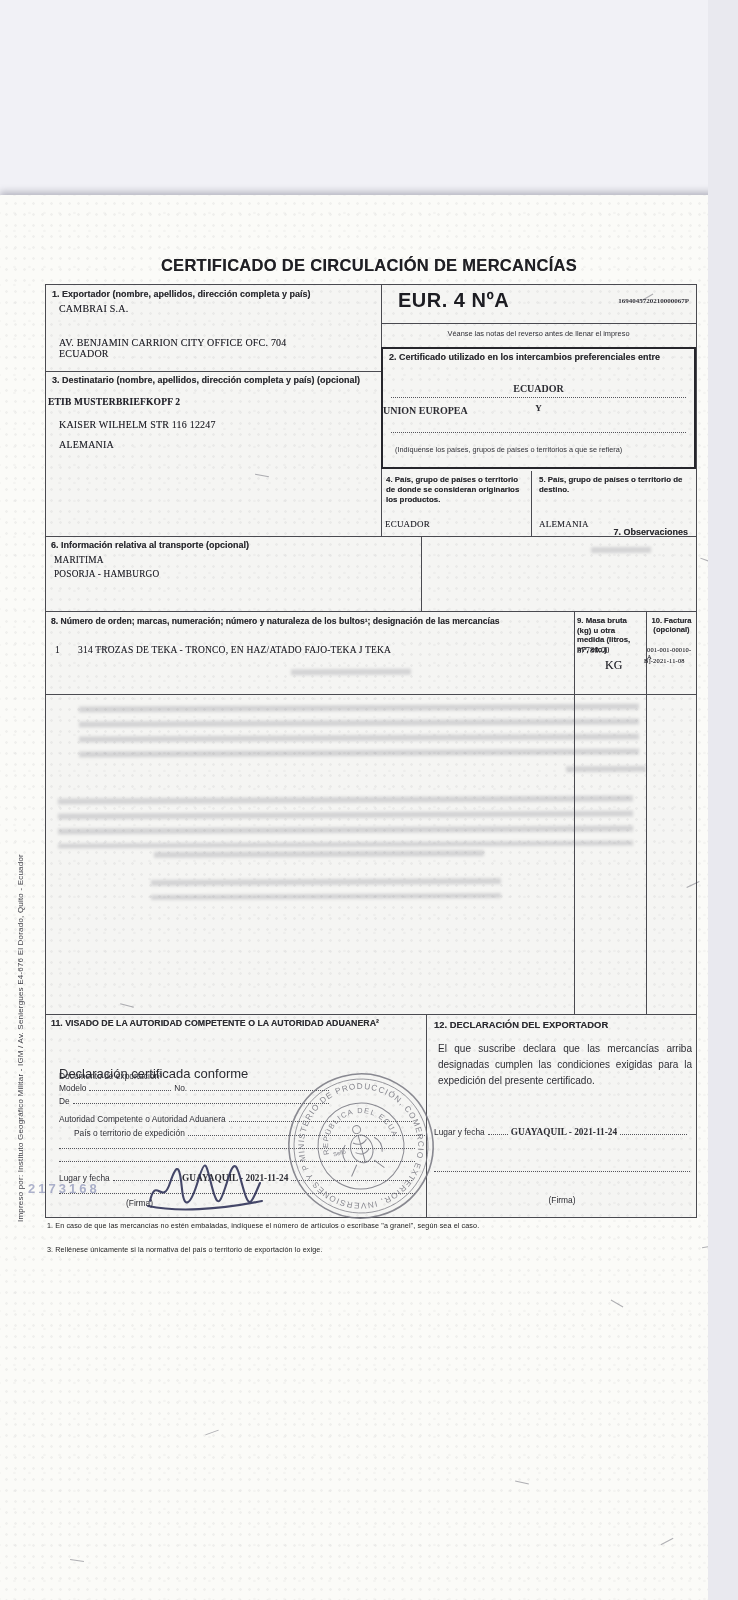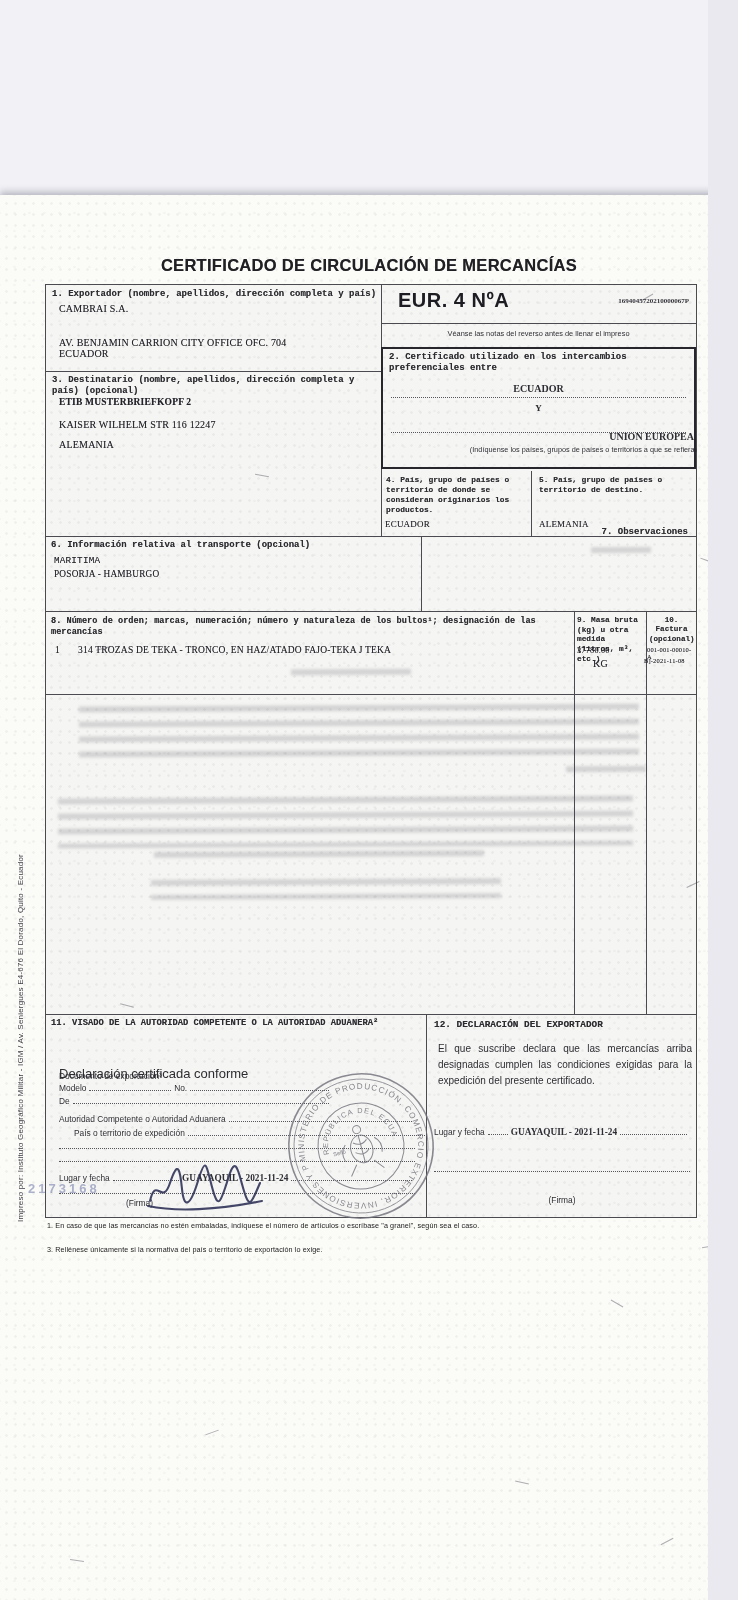--- a/index.html
+++ b/index.html
@@ -13,21 +13,21 @@
      background-size:9px 11px,15px 18px;background-position:2px 3px,7px 9px;}
   .abs{position:absolute;}
   .title{position:absolute;left:0;top:256px;width:738px;text-align:center;
          font-size:16.5px;font-weight:bold;letter-spacing:.3px;color:#1f1f24;
          text-shadow:0 0 .5px rgba(0,0,0,.55);}
   .tbl{position:absolute;left:45px;top:284px;width:650px;height:932px;
        border:1px solid #4a4a50;background:rgba(140,140,152,.05);}
   .hline{position:absolute;border-top:1px solid #4a4a50;height:0;}
   .vline{position:absolute;border-left:1px solid #4a4a50;width:0;}
   .lbl{position:absolute;font-size:9px;font-weight:bold;color:#2b2b31;line-height:1.25;
-       text-shadow:0 0 .4px rgba(0,0,0,.4);font-family:Liberation Mono, monospace;}
+       text-shadow:0 0 .4px rgba(0,0,0,.4);}
   .val{position:absolute;font-family:"Liberation Serif",serif;font-size:10px;color:#23232c;
        letter-spacing:.2px;text-shadow:0 0 .4px rgba(0,0,0,.35);}
   .dotline{position:absolute;border-bottom:1.2px dotted #55555c;height:0;}
   .flexrow{position:absolute;display:flex;align-items:flex-end;font-size:8.4px;color:#2e2e35;}
   .flexrow .t{white-space:nowrap;}
   .flexrow .dots{flex:1;border-bottom:1.2px dotted #55555c;margin:0 3px 2px 3px;height:6px;}
   .ghost{position:absolute;filter:blur(1.7px);opacity:.5;transform:rotate(-.3deg);
      background:repeating-linear-gradient(to bottom,rgba(70,70,85,.38) 0 6px,transparent 6px 15px);}
   .hair{position:absolute;width:14px;height:1px;background:rgba(60,60,75,.4);}
   .box2{position:absolute;left:335px;top:62px;width:315px;height:122px;border:2px solid #26262c;box-sizing:border-box;}
@@ -70,47 +70,47 @@
 
     <div class="abs" style="left:352px;top:4px;font-size:20px;font-weight:bold;letter-spacing:.5px;color:#1c1c22;">EUR. 4 NºA</div>
     <div class="abs serifb" style="left:455px;top:12px;width:188px;text-align:right;font-size:7px;color:#33333b;">1694045720210000067P</div>
     <div class="abs" style="left:335px;top:44px;width:315px;text-align:center;font-size:7.4px;color:#2f2f36;">Véanse las notas del reverso antes de llenar el impreso</div>
 
     <div class="box2">
       <div class="lbl" style="left:6px;top:3px;width:298px;position:absolute;">2. Certificado utilizado en los intercambios preferenciales entre</div>
       <div class="abs serifb" style="left:0;top:34px;width:100%;text-align:center;font-size:10px;">ECUADOR</div>
       <div class="dotline" style="left:8px;top:48px;width:295px;"></div>
       <div class="abs serifb" style="left:0;top:54px;width:100%;text-align:center;font-size:9px;">Y</div>
-      <div class="abs serifb" style="left:0;top:82px;width:100%;text-align:right;font-size:10px;">UNION EUROPEA</div>
+      <div class="abs serifb" style="left:0;top:56px;width:100%;text-align:left;font-size:10px;">UNION EUROPEA</div>
       <div class="dotline" style="left:8px;top:83px;width:295px;"></div>
-      <div class="abs" style="left:3px;top:96px;width:100%;text-align:right;font-size:7.3px;color:#2f2f36;">(Indíquense los países, grupos de países o territorios a que se refiera)</div>
+      <div class="abs" style="left:12px;top:96px;width:100%;text-align:left;font-size:7.3px;color:#2f2f36;">(Indíquense los países, grupos de países o territorios a que se refiera)</div>
     </div>
 
     <div class="lbl" style="left:6px;top:90px;width:325px;">3. Destinatario (nombre, apellidos, dirección completa y país) (opcional)</div>
-    <div class="val serifb" style="left:13px;top:112px;font-size:9.5px;">ETIB MUSTERBRIEFKOPF 2</div>
+    <div class="val serifb" style="left:2px;top:112px;font-size:9.5px;">ETIB MUSTERBRIEFKOPF 2</div>
     <div class="val" style="left:13px;top:134px;">KAISER WILHELM STR 116 12247</div>
     <div class="val" style="left:13px;top:154px;">ALEMANIA</div>
 
     <div class="lbl" style="left:340px;top:190px;width:138px;font-size:7.9px;">4. País, grupo de países o territorio de donde se consideran originarios los productos.</div>
     <div class="val" style="left:339px;top:234px;font-size:9px;">ECUADOR</div>
     <div class="lbl" style="left:493px;top:190px;width:150px;font-size:7.9px;">5. País, grupo de países o territorio de destino.</div>
     <div class="val" style="left:493px;top:234px;font-size:9px;">ALEMANIA</div>
 
     <div class="lbl" style="left:5px;top:255px;width:360px;">6. Información relativa al transporte (opcional)</div>
-    <div class="val" style="left:8px;top:270px;font-size:9.3px;font-family:Liberation Mono, monospace;">MARITIMA</div>
+    <div class="val" style="left:8px;top:270px;font-size:9.3px;">MARITIMA</div>
     <div class="val" style="left:8px;top:284px;font-size:9.3px;">POSORJA - HAMBURGO</div>
     <div class="lbl" style="left:382px;top:242px;width:260px;text-align:right;">7. Observaciones</div>
 
     <div class="lbl" style="left:5px;top:331px;width:521px;font-size:8.6px;">8. Número de orden; marcas, numeración; número y naturaleza de los bultos¹; designación de las mercancías</div>
     <div class="lbl" style="left:531px;top:331px;width:66px;font-size:7.8px;">9. Masa bruta (kg) u otra medida (litros, m³, etc.)</div>
     <div class="lbl" style="left:603px;top:331px;width:45px;font-size:7.6px;text-align:center;">10. Factura (opcional)</div>
     <div class="val" style="left:9px;top:360px;font-size:9.5px;">1</div>
     <div class="val" style="left:32px;top:360px;font-size:9.5px;">314 TROZAS DE TEKA - TRONCO, EN HAZ/ATADO FAJO-TEKA J TEKA</div>
     <div class="val" style="left:531px;top:361px;font-size:8.3px;">37780.00</div>
-    <div class="val" style="left:547px;top:373px;font-size:10px;">KG</div>
+    <div class="val" style="left:559px;top:373px;font-size:12px;">KG</div>
     <div class="val" style="left:601px;top:361px;font-size:6.4px;">001-001-00010-A</div>
     <div class="val" style="left:598px;top:372px;font-size:6.4px;">B]-2021-11-08</div>
 
     <div class="ghost" style="left:33px;top:420px;width:560px;height:58px;"></div>
     <div class="ghost" style="left:520px;top:481px;width:80px;height:8px;"></div>
     <div class="ghost" style="left:12px;top:512px;width:575px;height:50px;"></div>
     <div class="ghost" style="left:108px;top:566px;width:330px;height:9px;"></div>
     <div class="ghost" style="left:105px;top:594px;width:350px;height:20px;"></div>
     <div class="ghost" style="left:545px;top:262px;width:60px;height:9px;"></div>
     <div class="ghost" style="left:245px;top:384px;width:120px;height:10px;"></div>

